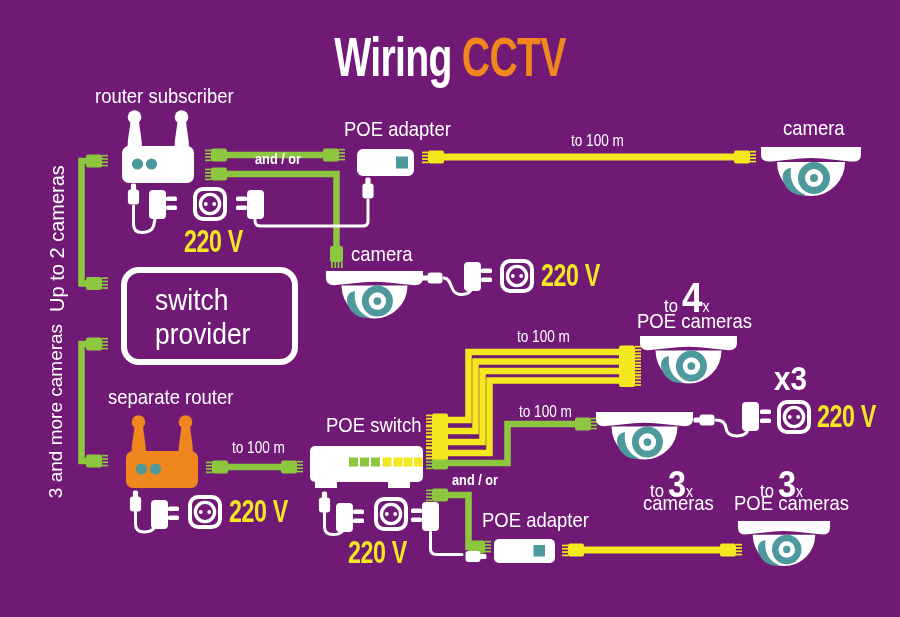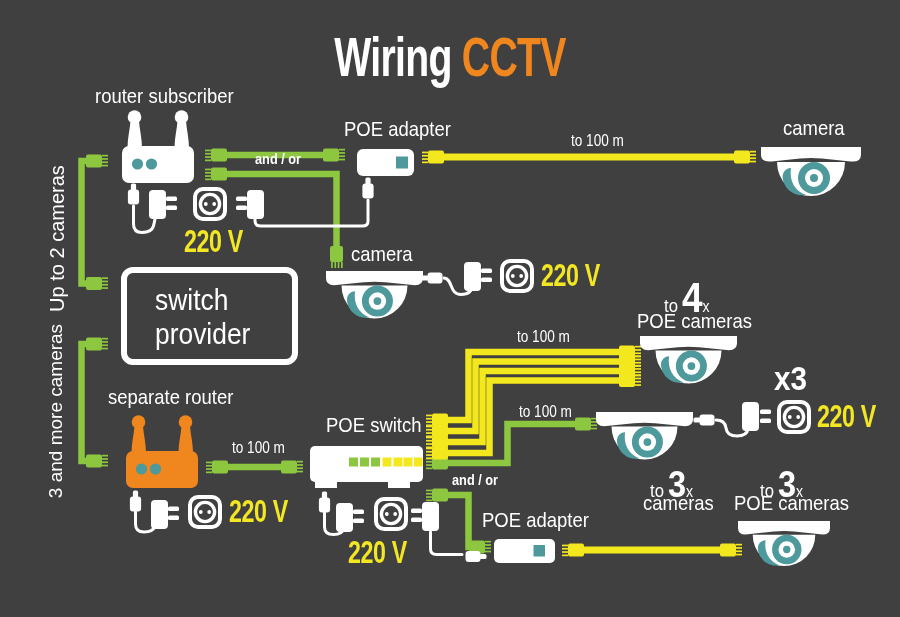--- a/index.html
+++ b/index.html
@@ -1,32 +1,32 @@
 <!DOCTYPE html>
 <html><head>
 <meta charset="utf-8">
 <style>
   html,body{margin:0;padding:0;}
   #stage{
     position:relative; width:900px; height:617px; overflow:hidden;
-    background:#404040;
+    background:#701a75;
     font-family:"Liberation Sans", sans-serif;
     -webkit-font-smoothing:antialiased;
   }
   #diagram-svg{position:absolute;left:0;top:0;}
   .abs{position:absolute;white-space:nowrap;}
   .lbl{color:#fff;font-size:21px;transform:scaleX(.88);transform-origin:left top;}
   .small{color:#fff;font-size:16px;transform:scaleX(.85);transform-origin:left top;}
   .andor{color:#fff;font-size:15px;font-weight:bold;transform:scaleX(.85);transform-origin:left top;}
   .volt{color:#F3E723;font-size:31px;font-weight:bold;transform:scaleX(.75);transform-origin:left top;letter-spacing:-.5px;}
   .vlabel{color:#fff;font-size:20px;text-align:center;transform:rotate(-90deg);transform-origin:center;}
   .title{left:0;top:24px;width:900px;text-align:center;color:#fff;font-size:56px;font-weight:bold;transform:scaleX(.7);transform-origin:center top;letter-spacing:-1px;}
   .title .accent{color:#F0861E;}
   .provider-box{
-    left:121px;top:267px;width:137px;height:76px;border:6px solid #fff;border-radius:12px;
+    left:121px;top:267px;width:137px;height:76px;border:6px solid #fff;border-radius:18px;
     padding:10px 0 0 28px;color:#fff;font-size:30px;line-height:1.13;transform-origin:left top;
   }
   .provider-box .inner{transform:scaleX(.88);transform-origin:left top;}
   .multi{color:#fff;font-size:33px;font-weight:bold;transform:scaleX(.9);transform-origin:left top;}
   .cnt{display:flex;align-items:baseline;color:#fff;transform:scaleX(.88);transform-origin:left top;}
   .cnt .t1{font-size:19px;}
   .cnt .t2{font-weight:bold;}
   .cnt .t3{font-size:16px;}
 </style>
 </head>

